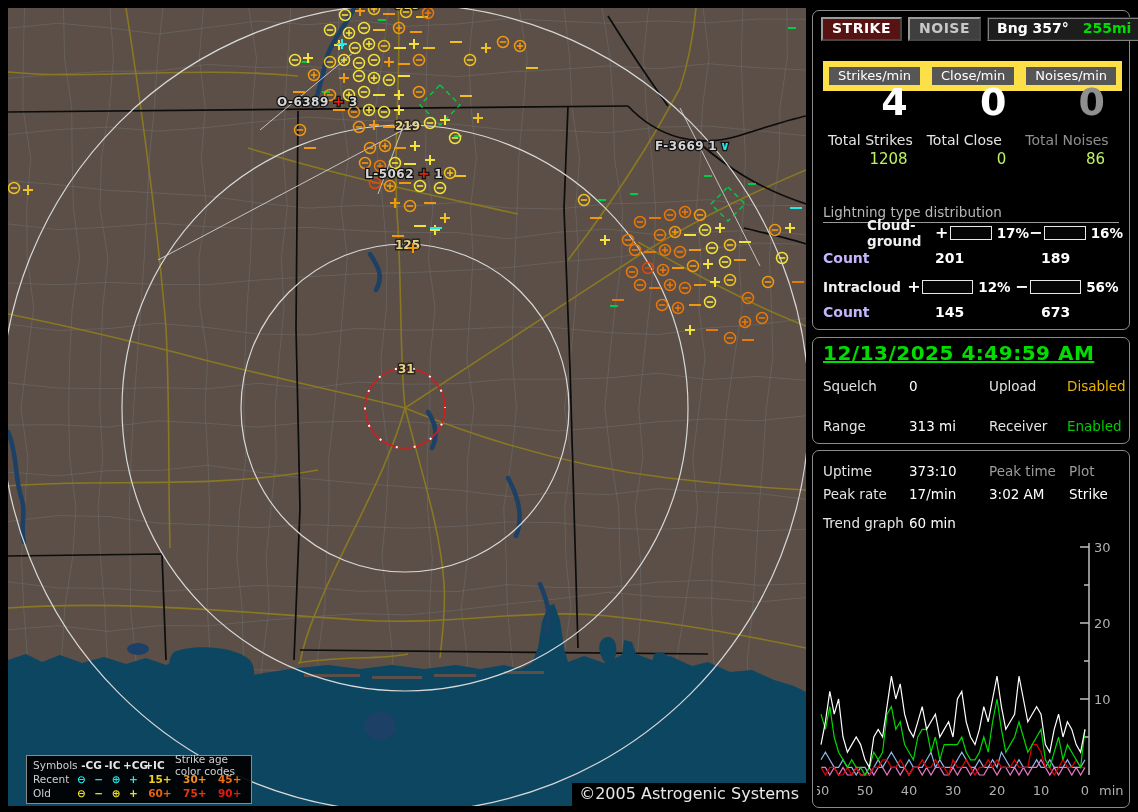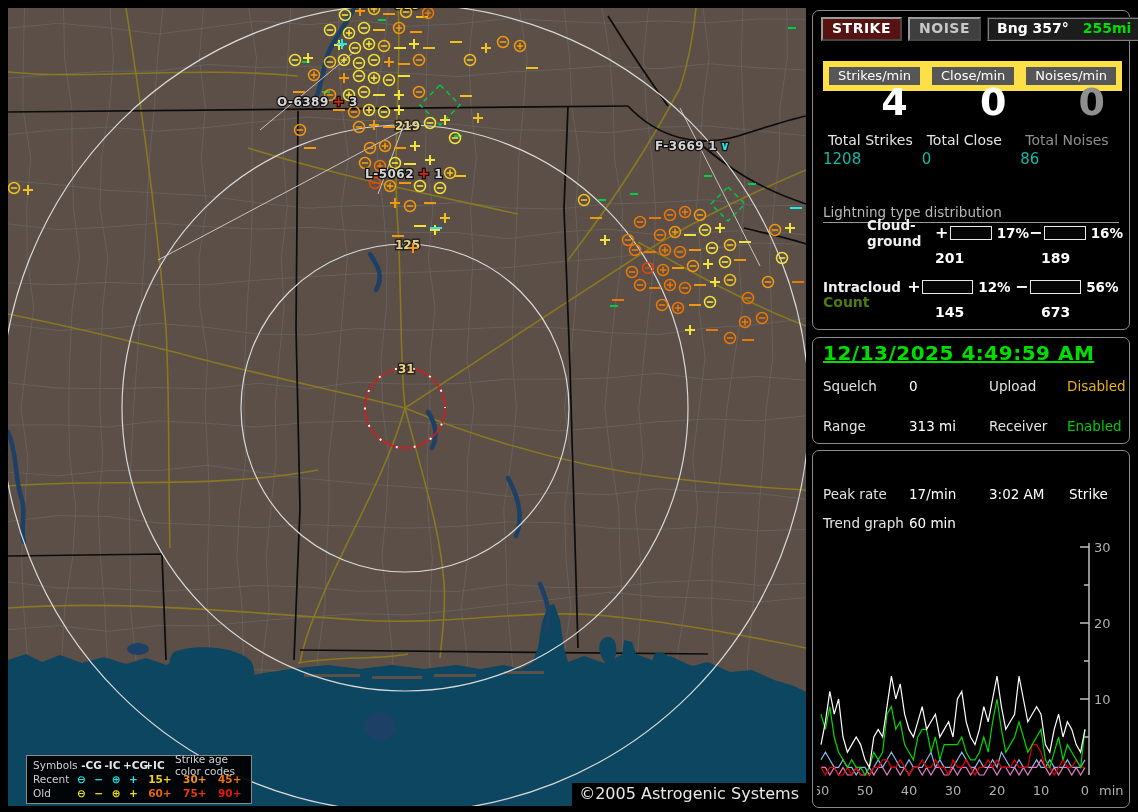--- a/index.html
+++ b/index.html
@@ -37,33 +37,33 @@
   .btn-noise{background:#3f3f3f;color:#c8c8c8;}
   .bng{margin-left:auto;background:#1d1d1d;border:2px groove #808080;font-weight:bold;font-size:14px;
     padding:1px 8px 3px 8px;color:#fff;white-space:nowrap;}
   .bng .dist{margin-left:14px;}
 
   .rategrid{position:absolute;left:10px;right:10px;display:grid;grid-template-columns:1fr 1fr 1fr;}
   .chip{justify-self:start;background:#565656;color:#fff;border:6px solid #fde047;
     font-size:13px;padding:1px 9px 2px 9px;}
   .bignum{text-align:right;padding-right:14px;font-size:38px;font-weight:bold;color:#fff;line-height:1;}
   .tlabel{font-size:14px;padding-left:5px;color:#e4e4e4;}
-  .tval{text-align:left;padding-right:14px;font-size:15px;color:#14b8a6;}
+  .tval{text-align:right;padding-right:14px;font-size:15px;color:#bef264;}
   .dim{color:#8f8f8f !important;}
 
   .dist-title{position:absolute;left:10px;top:193px;font-size:13.5px;color:#b8b8b8;
     border-bottom:1px solid #9a9a9a;width:296px;padding-bottom:2px;}
   .distrow{position:absolute;left:10px;right:6px;display:flex;align-items:center;height:15px;}
   .distrow .dlabel{width:96px;font-weight:bold;font-size:13.5px;color:#f0f0f0;}
   .distrow .sign{width:12px;font-weight:bold;color:#fff;text-align:center;}
   .bar{width:56px;height:12px;border:1px solid #e8e8e8;background:#050505;margin:0 3px;}
   .bar .fill{height:100%;}
   .distrow .pct{width:42px;font-weight:bold;font-size:13.5px;color:#fff;padding-left:2px;}
   .countrow{position:absolute;left:10px;display:flex;font-size:14px;font-weight:bold;}
-  .countrow .clabel{width:100px;color:#4d7c0f;margin-top:44px;}
+  .countrow .clabel{width:100px;color:#c4b5fd;}
   .countrow .cv1{width:104px;color:#fff;padding-left:12px;box-sizing:border-box;}
   .countrow .cv2{color:#fff;padding-left:14px;}
 
   .datetime{position:absolute;left:10px;top:3px;font-size:20px;font-weight:bold;color:#00dd00;
     text-decoration:underline;letter-spacing:.5px;}
   .setrow{position:absolute;left:10px;right:8px;display:grid;
     grid-template-columns:86px 80px 78px auto;font-size:13.5px;color:#e4e4e4;}
 
   .statrow{position:absolute;left:10px;right:8px;display:grid;
     grid-template-columns:86px 80px 80px auto;font-size:13.5px;color:#e4e4e4;}
@@ -563,20 +563,26 @@
   </div>
   <div class="setrow" style="top:80px;">
     <span>Range</span>
     <span class="w">313 mi</span>
     <span>Receiver</span>
     <span style="color: rgb(0, 204, 0);">Enabled</span>
   </div>
 </div>
 
 <div class="panel" id="panelC">
+  <div class="statrow" style="top:12px;">
+    <span>Uptime</span>
+    <span class="w">373:10</span>
+    <span class="hdr">Peak time</span>
+    <span class="hdr">Plot</span>
+  </div>
   <div class="statrow" style="top:35px;">
     <span>Peak rate</span>
     <span class="w">17/min</span>
     <span class="w">3:02 AM</span>
     <span class="w">Strike</span>
   </div>
   <div class="statrow" style="top:64px;">
     <span>Trend graph</span>
     <span class="w">60 min</span>
     <span></span>

